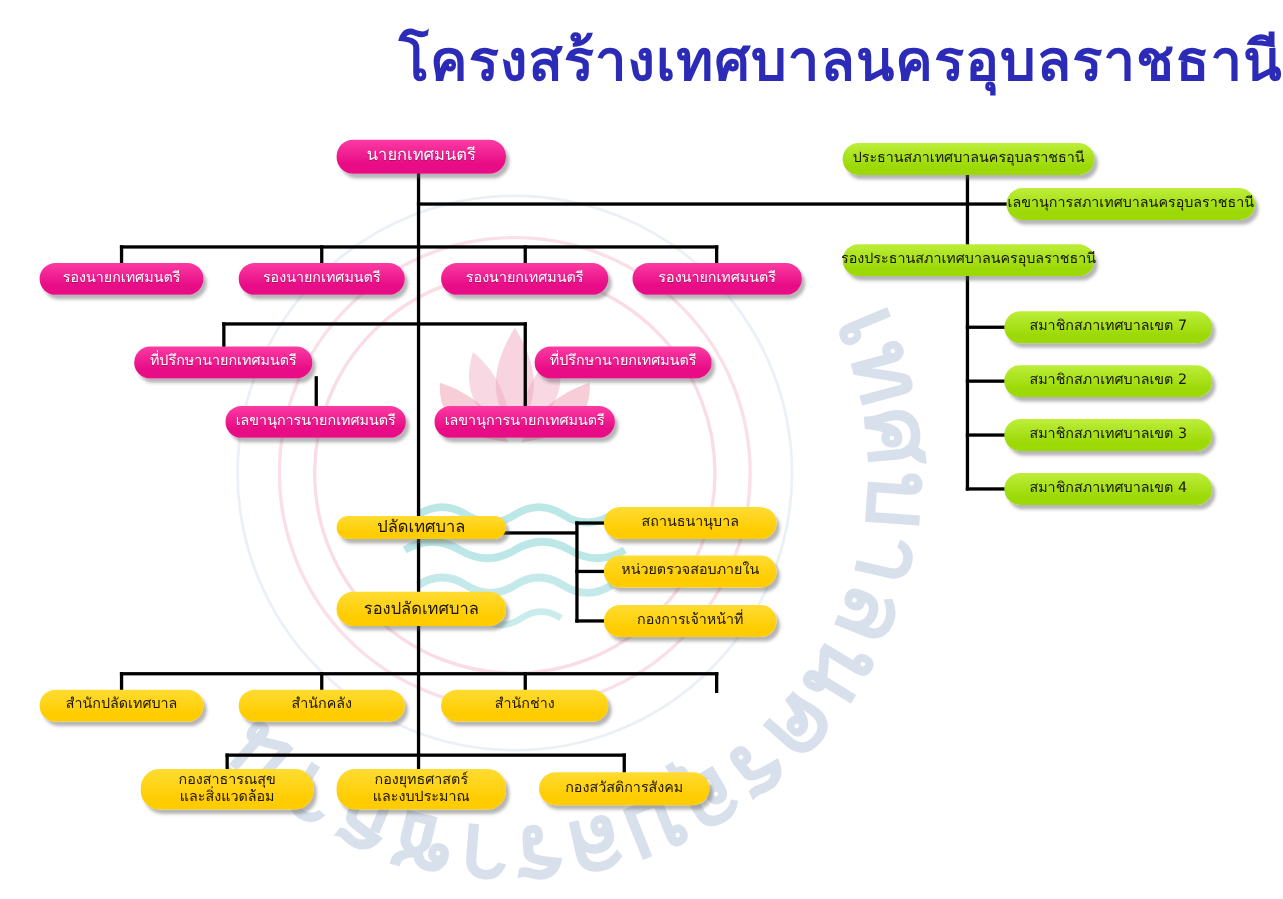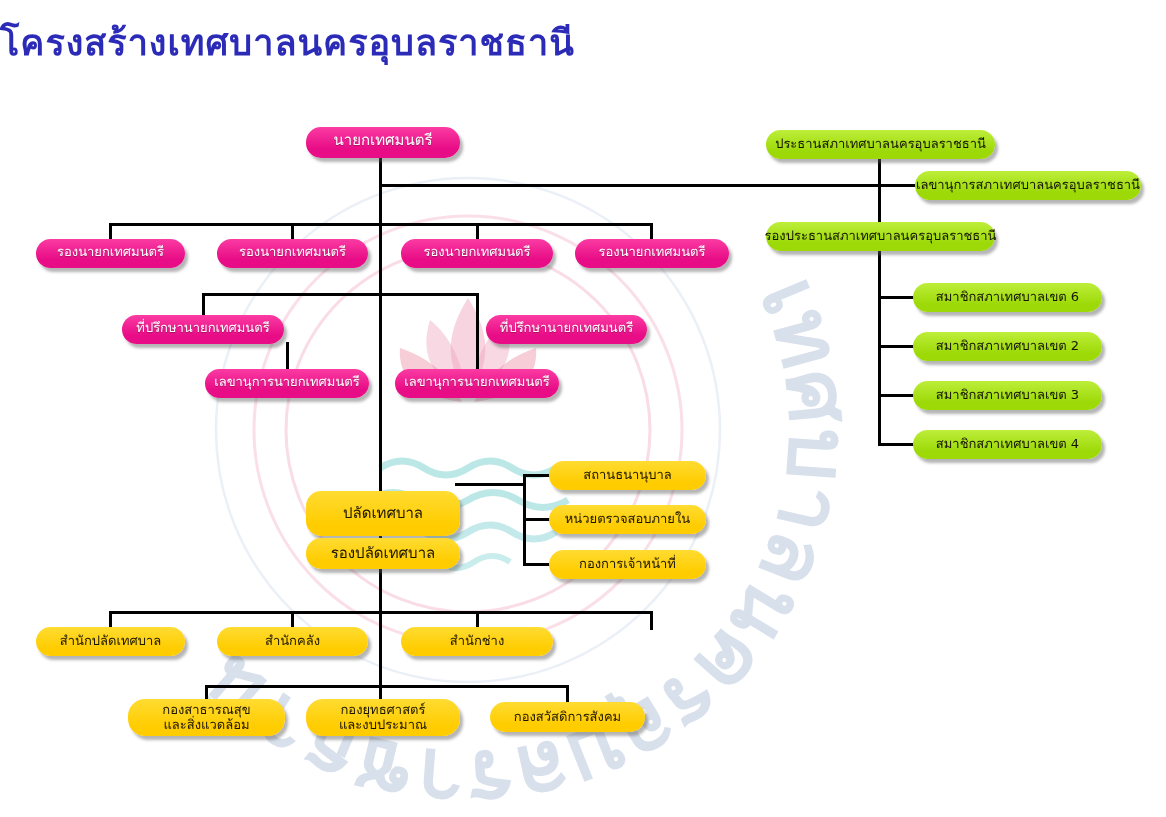--- a/index.html
+++ b/index.html
@@ -7,22 +7,22 @@
   body {
     position:relative;
     background:#ffffff;
     font-family:"DejaVu Sans", sans-serif;
     overflow:hidden;
   }
   #canvas { position:absolute; inset:0; width:1166px; height:817px; }
 
   .page-title {
     position:absolute; top:14px; left:0; right:0;
-    text-align:left;
-    font-size:36px; font-weight:bold;
+    text-align:right;
+    font-size:51px; font-weight:bold;
     color:#2b2bb8;
     letter-spacing:1px;
     z-index:4;
   }
 
   .watermark {
     position:absolute; left:0; top:0; z-index:1;
     pointer-events:none;
   }
 
@@ -147,33 +147,33 @@
   <div class="node green" style="left:766px;top:130px;width:229px;height:29px">
     <span>ประธานสภาเทศบาลนครอุบลราชธานี</span>
   </div>
   <div class="node green" style="left:915px;top:171px;width:226px;height:29px">
     <span>เลขานุการสภาเทศบาลนครอุบลราชธานี</span>
   </div>
   <div class="node green" style="left:766px;top:222px;width:229px;height:29px">
     <span>รองประธานสภาเทศบาลนครอุบลราชธานี</span>
   </div>
   <div class="node green" style="left:913px;top:283px;width:189px;height:29px">
-    <span>สมาชิกสภาเทศบาลเขต 6</span>
+    <span>สมาชิกสภาเทศบาลเขต 7</span>
   </div>
   <div class="node green" style="left:913px;top:332px;width:189px;height:29px">
     <span>สมาชิกสภาเทศบาลเขต 2</span>
   </div>
   <div class="node green" style="left:913px;top:381px;width:189px;height:29px">
     <span>สมาชิกสภาเทศบาลเขต 3</span>
   </div>
   <div class="node green" style="left:913px;top:430px;width:189px;height:29px">
     <span>สมาชิกสภาเทศบาลเขต 4</span>
   </div>
 
-  <div class="node yellow big" style="left:306px;top:491px;width:154px;height:45px">
+  <div class="node yellow big" style="left:306px;top:469px;width:154px;height:21px">
     <span>ปลัดเทศบาล</span>
   </div>
   <div class="node yellow" style="left:549px;top:461px;width:157px;height:29px">
     <span>สถานธนานุบาล</span>
   </div>
   <div class="node yellow" style="left:549px;top:505px;width:157px;height:29px">
     <span>หน่วยตรวจสอบภายใน</span>
   </div>
   <div class="node yellow" style="left:549px;top:550px;width:157px;height:29px">
     <span>กองการเจ้าหน้าที่</span>

